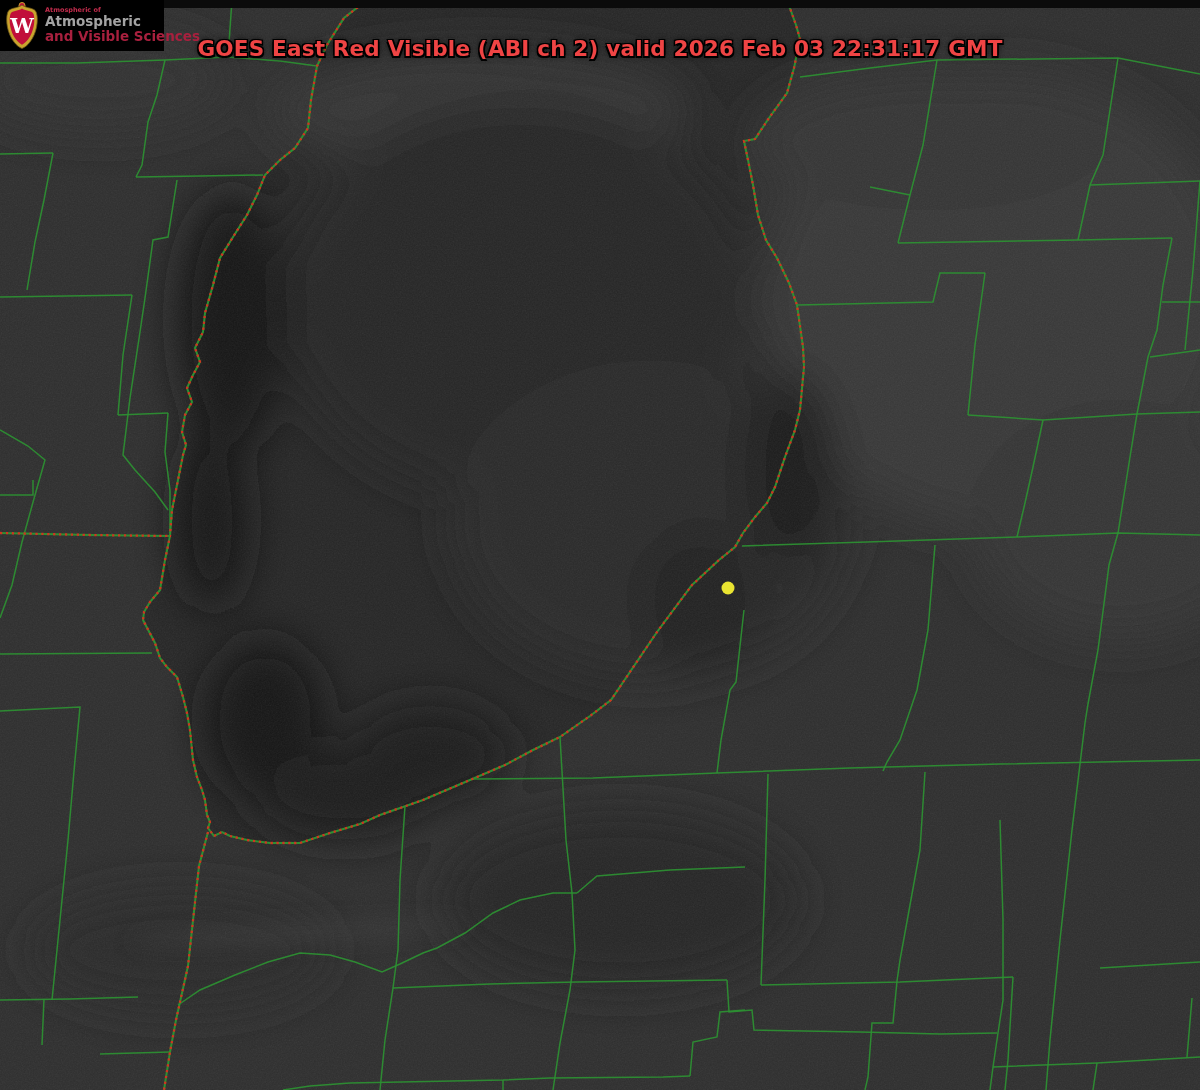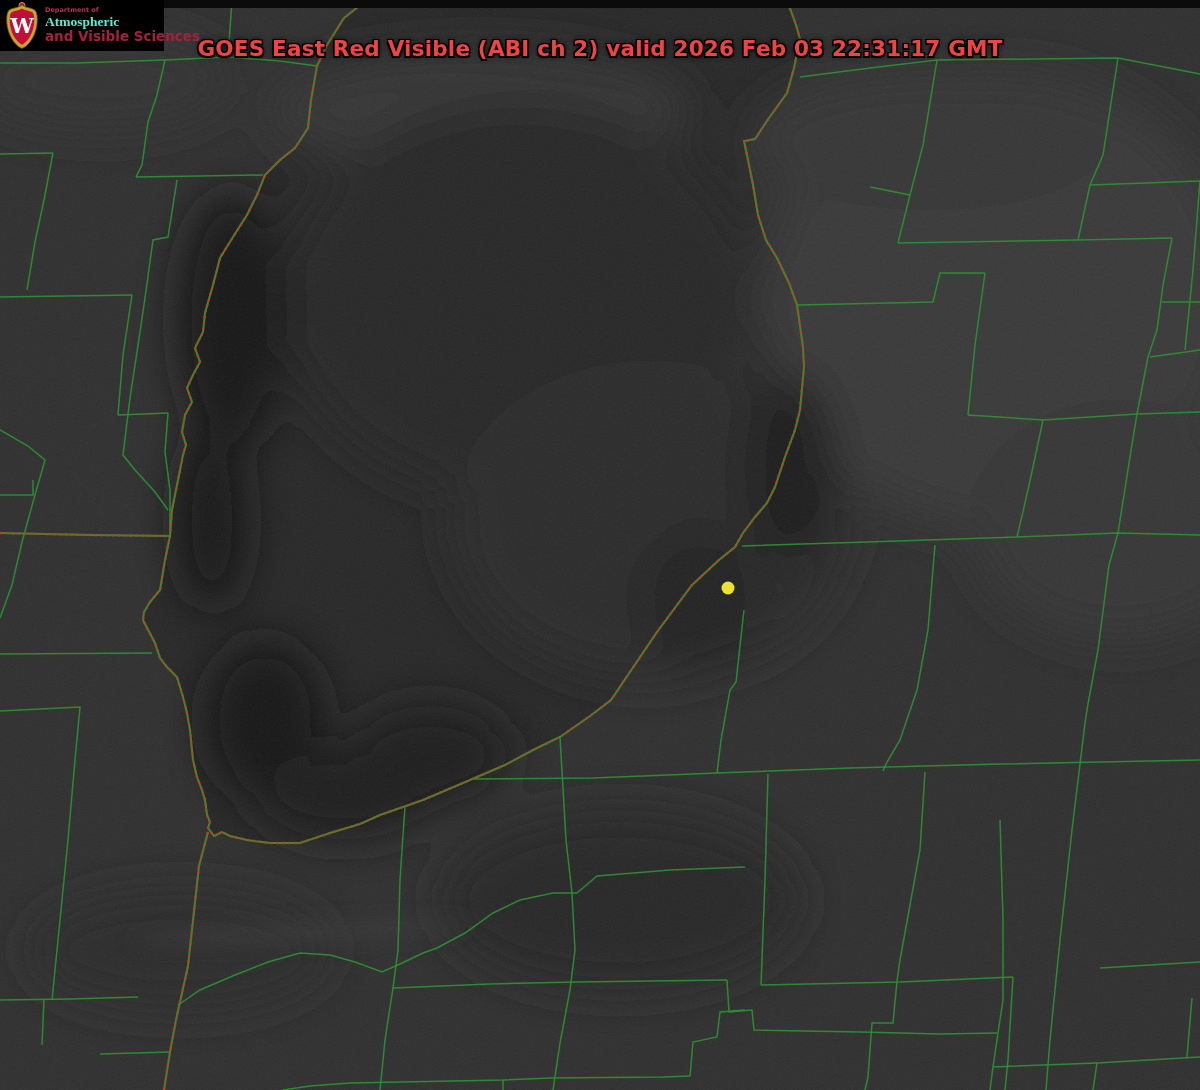--- a/index.html
+++ b/index.html
@@ -155,19 +155,19 @@
     <svg id="crest" width="34" height="47" viewBox="0 0 34 47">
       <circle cx="17" cy="3.5" r="3" fill="#c10f3a" stroke="#c9a42e" stroke-width="1"></circle>
       <path d="M17,3 C22,7 30,5 31.5,11 C33.5,18 32,31 25,40 C22.5,43.5 19.5,45.5 17,46.5
                C14.5,45.5 11.5,43.5 9,40 C2,31 0.5,18 2.5,11 C4,5 12,7 17,3 Z" fill="#c9a42e" stroke="#6b5516" stroke-width="0.8"></path>
       <path d="M17,6.5 C21,9.5 27.5,8 28.7,12.5 C30.3,18.5 29,29.5 23.2,37.3
                C21.2,40 19,41.7 17,42.7 C15,41.7 12.8,40 10.8,37.3
                C5,29.5 3.7,18.5 5.3,12.5 C6.5,8 13,9.5 17,6.5 Z" fill="#c10f3a"></path>
       <text x="17" y="31" text-anchor="middle" font-family="DejaVu Serif, Liberation Serif, serif" font-weight="bold" font-size="21" fill="#ffffff">W</text>
     </svg>
     <div id="logo-text">
-      <div class="dept-line" style="color: rgb(194, 44, 76);">Department of</div>
-      <div class="logo-line" style="color: #5eead4; font-family: Liberation Serif, serif;">Atmospheric</div>
+      <div class="dept-line" style="color: rgb(194, 44, 76);">Atmospheric of</div>
+      <div class="logo-line" style="color: #a3a3a3;">Atmospheric</div>
       <div class="logo-line" style="color: rgb(168, 32, 62);">and Visible Sciences</div>
     </div>
   </div>
 
 </div>
 
 </body></html>

